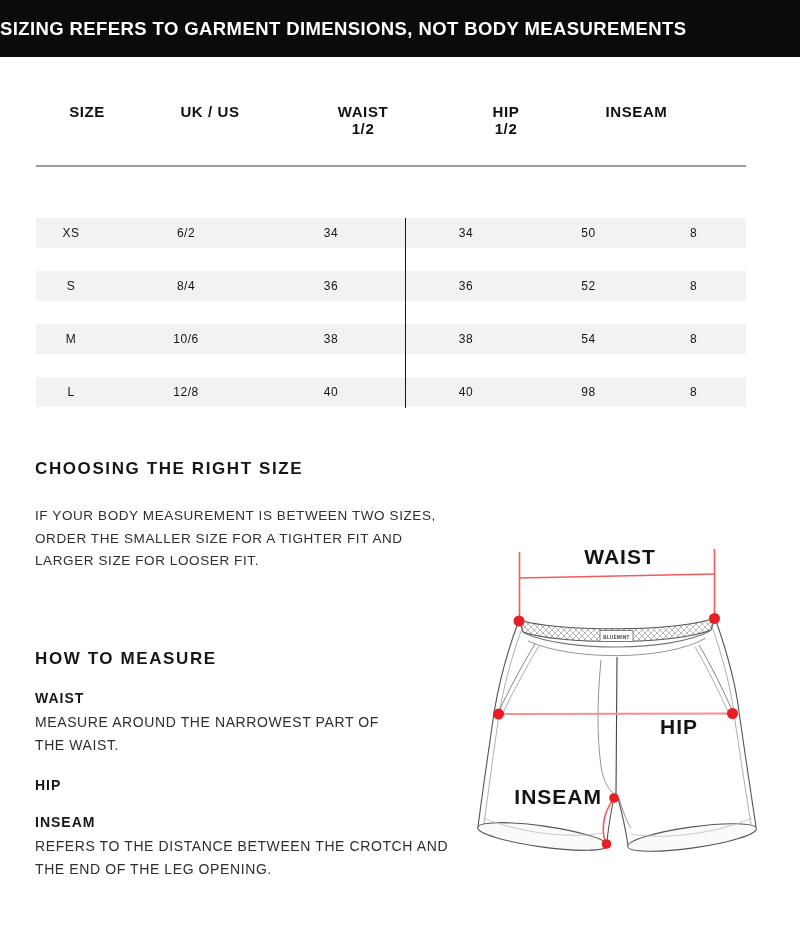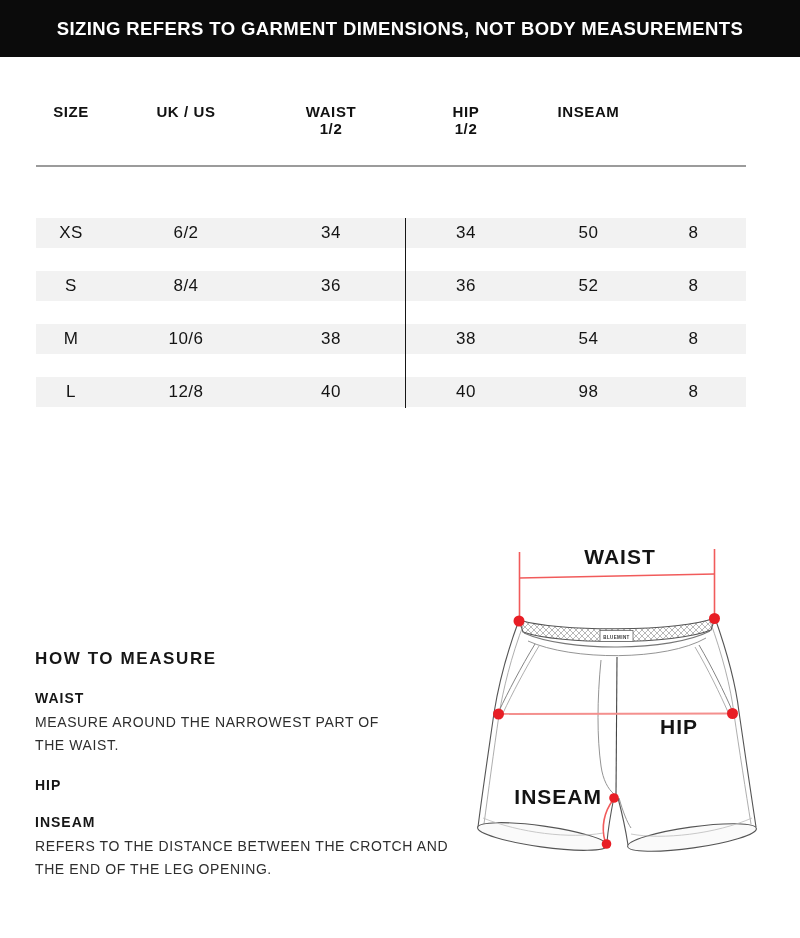--- a/index.html
+++ b/index.html
@@ -1,33 +1,33 @@
 <!DOCTYPE html>
 <html><head>
 <meta charset="utf-8">
 <style>
   html,body{margin:0;padding:0;}
   body{width:800px;height:938px;background:#fff;font-family:"Liberation Sans",sans-serif;position:relative;overflow:hidden;}
   .page{position:absolute;inset:0;width:800px;height:938px;background:#fff;}
 
   
   .banner{position:absolute;left:0;top:0;width:800px;height:57px;background:#0b0b0b;
-          display:flex;align-items:center;justify-content:center;}
+          display:flex;align-items:center;}
   .banner span{color:#fff;font-weight:bold;font-size:18.5px;letter-spacing:0.4px;white-space:nowrap;}
 
   
-  .thead{position:absolute;left:36px;top:103px;width:710px;display:grid;
-         grid-template-columns:70px 160px 130px 140px 105px 105px;}
+  .thead{position:absolute;left:52px;top:103px;width:710px;display:grid;
+         grid-template-columns:70px 160px 130px 140px 105px 105px;gap:8px;}
   .th{text-align:center;font-weight:bold;font-size:15px;color:#111;letter-spacing:0.6px;line-height:17px;}
   .th .sub{display:block;font-weight:bold;}
   .header-rule{position:absolute;left:36px;top:165px;width:710px;height:2px;background:#9b9b9b;}
   .tbody{position:absolute;left:36px;top:218px;width:710px;}
   .tr{display:grid;grid-template-columns:70px 160px 130px 140px 105px 105px;
       height:30px;margin-bottom:23px;background:#f2f2f2;align-items:center;}
-  .td{text-align:center;font-size:17px;color:#141414;letter-spacing:0.5px;}
+  .td{text-align:center;font-size:12px;color:#141414;letter-spacing:0.5px;}
   .col-divider{position:absolute;left:405px;top:218px;width:1.4px;height:190px;background:#161616;}
 
   
   .choosing{position:absolute;left:35px;top:459px;width:460px;}
   h2.sec{margin:0;font-size:17px;font-weight:bold;color:#161616;letter-spacing:1.6px;}
   .choosing p{margin:26px 0 0 0;font-size:13.5px;color:#2e2e2e;letter-spacing:0.6px;
               line-height:22.6px;white-space:pre-line;}
   .measure{position:absolute;left:35px;top:649px;width:440px;}
   .m-item{margin-top:21px;}
   .m-item .term{font-size:14px;font-weight:bold;color:#161616;letter-spacing:1px;}
@@ -100,20 +100,26 @@
       <div class="td">L</div>
       <div class="td">12/8</div>
       <div class="td">40</div>
       <div class="td">40</div>
       <div class="td">98</div>
       <div class="td">8</div>
     </div>
   </div>
   <div class="col-divider"></div>
 
+  <section class="choosing">
+    <h2 class="sec">CHOOSING THE RIGHT SIZE</h2>
+    <p>IF YOUR BODY MEASUREMENT IS BETWEEN TWO SIZES,
+ORDER THE SMALLER SIZE FOR A TIGHTER FIT AND
+LARGER SIZE FOR LOOSER FIT.</p>
+  </section>
 
   <section class="measure">
     <h2 class="sec">HOW TO MEASURE</h2>
     <div class="m-item">
       <div class="term">WAIST</div>
       <div class="def">MEASURE AROUND THE NARROWEST PART OF
 THE WAIST.</div>
     </div>
     <div class="m-item">
       <div class="term">HIP</div>

